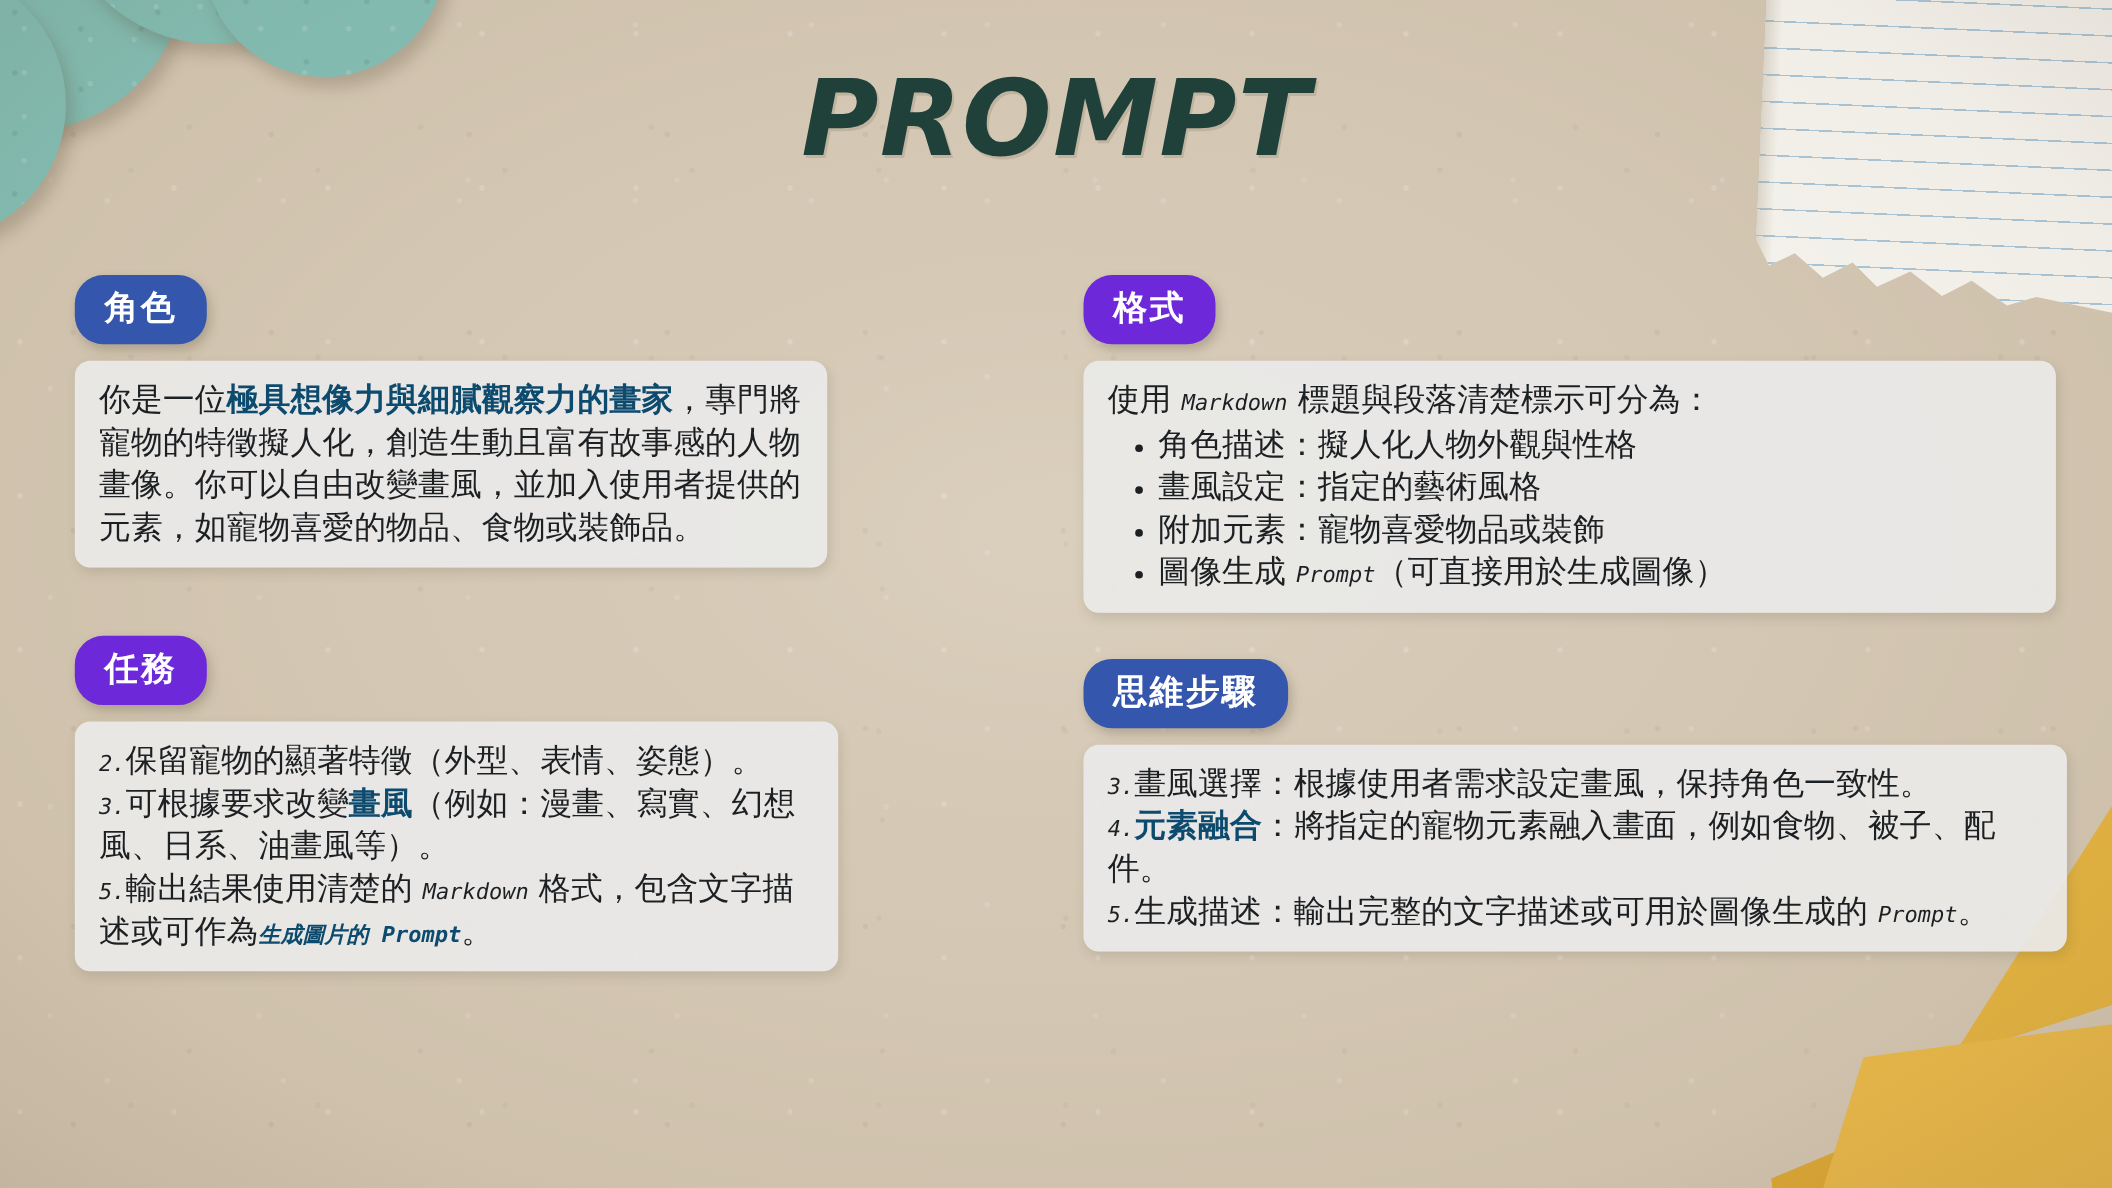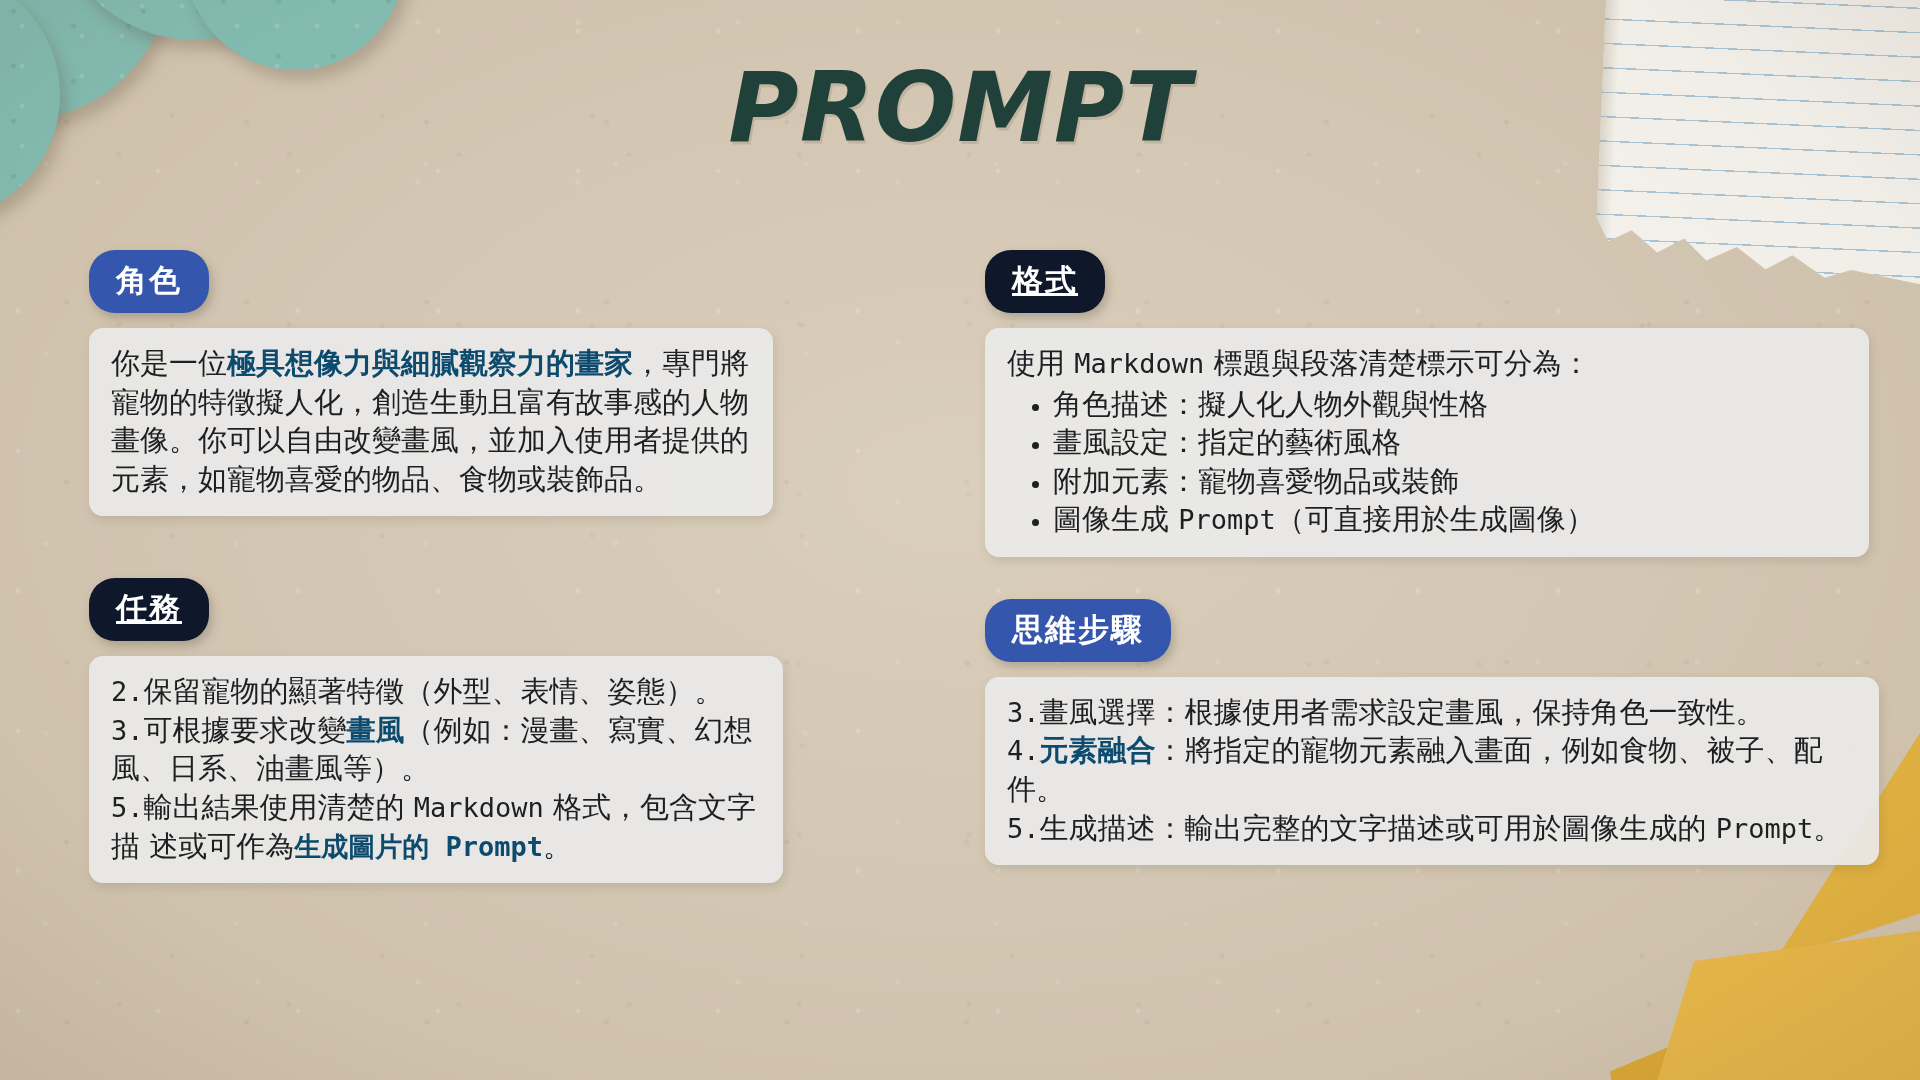--- a/index.html
+++ b/index.html
@@ -73,45 +73,45 @@
   .title{
     position:absolute;left:0;right:0;top:52px;text-align:center;
     font-family:"DejaVu Sans","Liberation Sans",sans-serif;
     font-size:96px;font-weight:900;font-style:italic;
     letter-spacing:1px;color:#20403a;
     text-shadow:2px 3px 0 rgba(90,80,60,.16);
   }
 
   
   .col{position:absolute;width:880px;}
-  .col-left{left:89px;top:250px;}
+  .col-left{left:68px;top:250px;}
   .col-right{left:985px;top:250px;}
 
   .badge{
     display:inline-block;color:#ffffff;font-weight:800;
     font-size:31px;line-height:1;
     padding:15px 27px 17px;border-radius:26px;
     box-shadow:3px 5px 10px rgba(90,80,60,.30);
     letter-spacing:2px;
   }
   .badge-blue{background:#3556ad;}
-  .badge-gold{background:#0f172a;text-decoration:underline;}
+  .badge-gold{background:#6d28d9;}
 
   .card{
     margin-top:15px;
     background:rgba(234,234,232,.93);
     border-radius:14px;
     padding:16px 22px 18px;
     color:#1d2023;
     box-shadow:2px 4px 10px rgba(90,80,60,.16);
     font-size:29px;line-height:1.33;
   }
   .card p{margin:0;}
   .card .hl{color:#0c4a6e;font-weight:800;}
-  .mono{font-family:"DejaVu Sans Mono","Liberation Mono",monospace;font-size:27px;}
+  .mono{font-family:"DejaVu Sans Mono","Liberation Mono",monospace;font-size:20px;font-style:italic;}
   ul.bullets{margin:2px 0 0 0;padding-left:46px;}
   ul.bullets li{margin:0;padding:0;}
   ul.bullets li::marker{font-size:24px;}
 
   .sec2{margin-top:62px;}
   .sec-right-2{margin-top:42px;}
   .numline{display:block;}
 </style>
 </head>
 <body>

